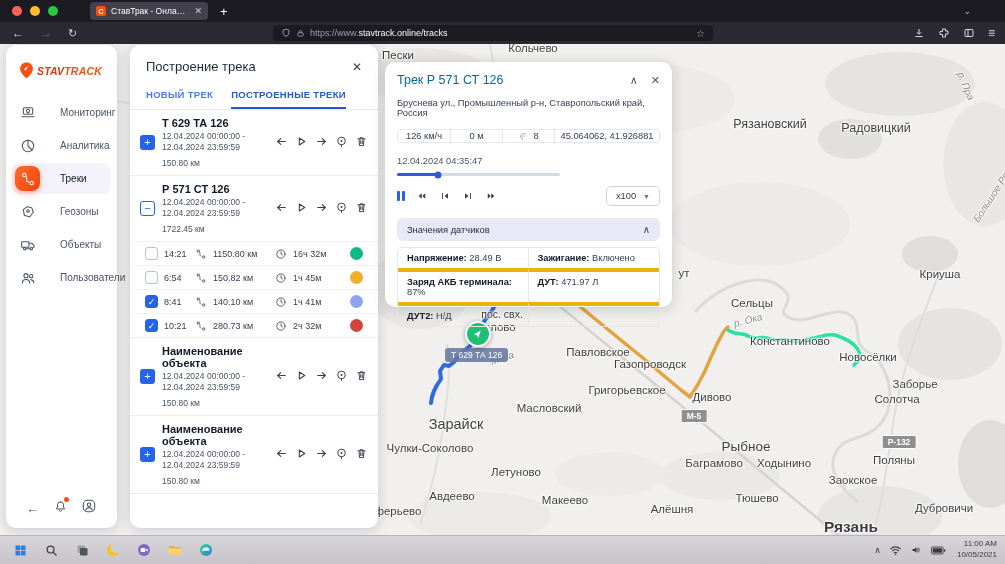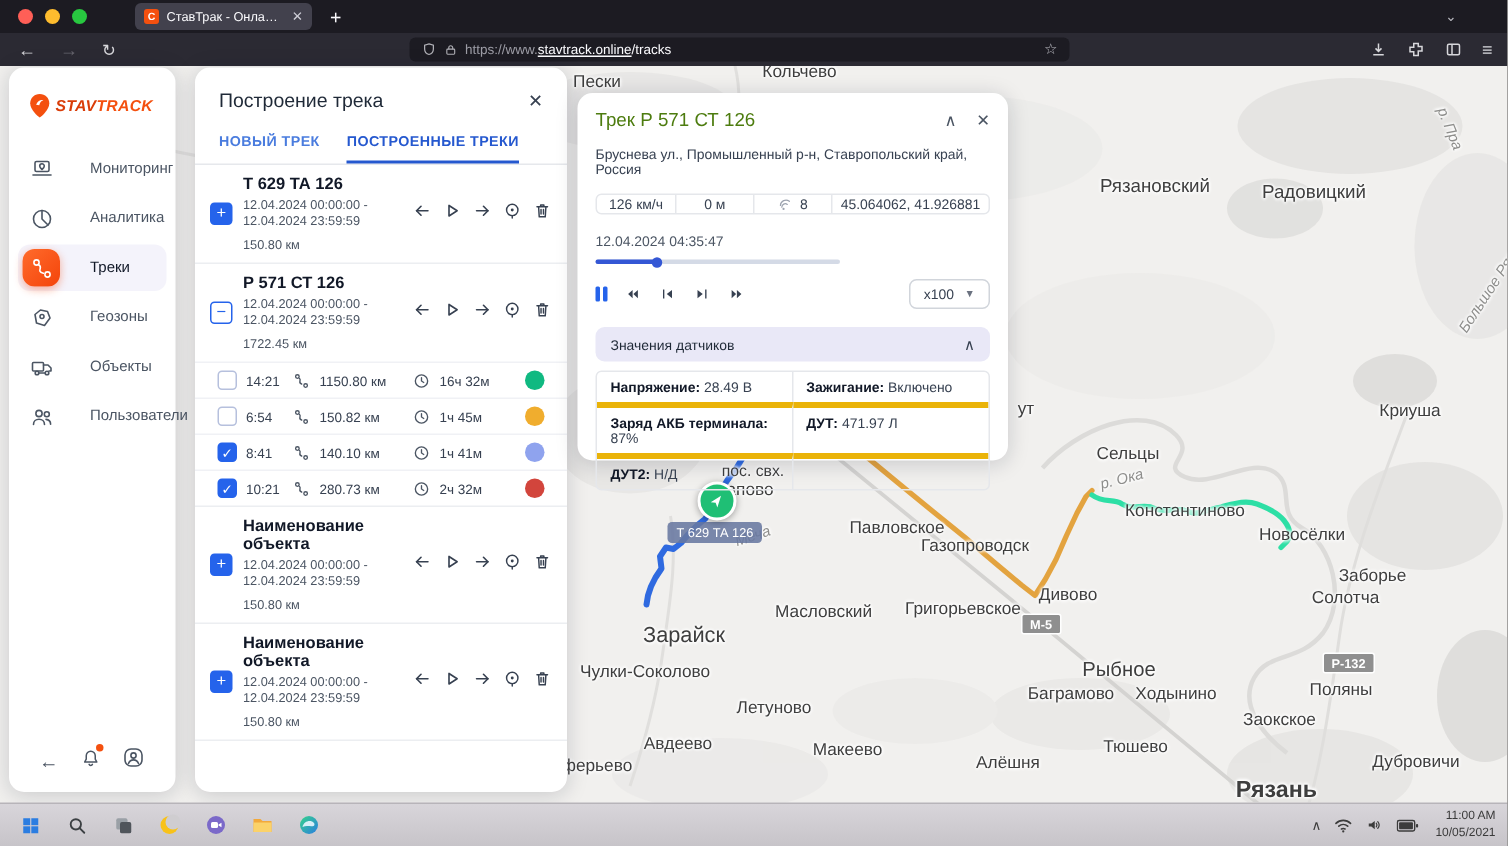--- a/index.html
+++ b/index.html
@@ -16,21 +16,21 @@
   .tab-title { flex:1; overflow:hidden; white-space:nowrap; text-overflow:ellipsis; }
   .tab-close { font-size:9px; color:#cfcfd8; }
   .newtab { margin-left:12px; color:#fbfbfe; font-size:13px; font-weight:300; }
   .tab-chevron { margin-left:auto; margin-right:34px; color:#b9b9c0; font-size:9px; }
   .toolbar { position:absolute; left:0; top:22px; width:100%; height:22px; background:#2b2a33; color:#d7d7db; }
   .navicons { position:absolute; left:12px; top:0; height:22px; display:flex; align-items:center; gap:16px; font-size:12px; }
   .navicons .dim { color:#67666f; }
   .reload { font-size:11px; }
   .urlbar { position:absolute; left:273px; top:3px; width:440px; height:16px; background:#1c1b22; border-radius:4px; display:flex; align-items:center; gap:5px; padding:0 8px; font-size:9px; }
   .urlbar svg { flex:none; }
-  .url-prefix { color:#9d9da6; } .url-domain { color:#fbfbfe;text-decoration:underline; } .url-path { color:#fbfbfe; }
+  .url-prefix { color:#9d9da6; } .url-domain { color:#fbfbfe; } .url-path { color:#fbfbfe; }
   .url-star { margin-left:auto; font-size:10px; color:#b9b9c0; }
   .chrome-right { position:absolute; right:10px; top:0; height:22px; display:flex; align-items:center; gap:13px; }
   .chrome-right .glyph { font-size:12px; }
 
   
   .map { position:absolute; left:0; top:44px; width:1005px; height:491px; overflow:hidden; background:#f1f0ee; }
   .map svg.base { position:absolute; left:0; top:0; }
   .map-label { position:absolute; transform:translate(-50%,-50%) rotate(var(--r,0deg)); font-size:11.5px; color:#3e3e3e; white-space:nowrap; text-shadow:0 1px 2px #fff,0 -1px 2px #fff,1px 0 2px #fff,-1px 0 2px #fff; }
   .map-label.river { color:#8e8e8c; font-style:italic; font-size:10px; }
   .road-badge { position:absolute; transform:translate(-50%,-50%); background:#8f8f8f; color:#fff; font-size:8.5px; font-weight:bold; padding:1px 5px; border-radius:2px; border:1px solid #fff; }
@@ -80,21 +80,21 @@
   .seg-check.checked { background:#2563eb; border-color:#2563eb; }
   .seg-time { width:25px; }
   .seg-icon { color:#4b5563; display:flex; } .seg-icon svg { width:12px; height:12px; }
   .seg-dist { width:56px; }
   .seg-dur { width:42px; }
   .seg-dot { width:13px; height:13px; border-radius:50%; margin-left:auto; margin-right:5px; flex:none; }
 
   
   .detail-panel { left:385px; top:62px; width:287px; height:245px; padding:11px 12px; }
   .dp-header { display:flex; align-items:center; }
-  .dp-title { font-size:12.5px; color:#4d7c0f; }
+  .dp-title { font-size:12.5px; color:#0369a1; }
   .dp-icons { margin-left:auto; display:flex; gap:13px; color:#4b5563; font-size:11px; }
   .dp-address { margin-top:11px; font-size:9.3px; color:#374151; }
   .dp-stats { margin-top:11px; display:grid; grid-template-columns:53px 52px 52px 1fr; border:1px solid #e5e7eb; border-radius:4px; height:14px; }
   .dp-cell { display:flex; align-items:center; justify-content:center; gap:4px; font-size:9.3px; color:#374151; border-right:1px solid #e5e7eb; }
   .dp-cell:last-child { border-right:none; }
   .dp-cell svg { color:#9ca3af; }
   .dp-time { margin-top:13px; font-size:9.3px; color:#4b5563; }
   .dp-slider { margin-top:7px; width:163px; height:3px; background:#d4dae6; border-radius:2px; position:relative; }
   .dp-slider .fill { height:100%; background:#3457d5; border-radius:2px; }
   .dp-slider .knob { position:absolute; top:50%; transform:translate(-50%,-50%); width:7px; height:7px; border-radius:50%; background:#3457d5; }
@@ -227,21 +227,21 @@
         <div class="map-label" style="left: 894px; top: 416px;">Поляны</div>
         <div class="map-label" style="left: 853px; top: 436px;">Заокское</div>
         <div class="map-label" style="left: 757px; top: 454px;">Тюшево</div>
         <div class="map-label" style="left: 944px; top: 464px;">Дубровичи</div>
         <div class="map-label" style="left: 672px; top: 465px;">Алёшня</div>
         <div class="map-label" style="left: 851px; top: 483px; font-size: 15.5px; font-weight: bold;">Рязань</div>
         <div class="map-label" style="left: 502px; top: 270px; font-size: 10.5px;">пос. свх.</div>
         <div class="map-label" style="left: 500px; top: 283px;">апово</div>
         <div class="map-label" style="left: 598px; top: 308px;">Павловское</div>
         <div class="map-label" style="left: 650px; top: 320px;">Газопроводск</div>
-        <div class="map-label" style="left: 627px; top: 362px; margin-left: 15px;">Григорьевское</div>
+        <div class="map-label" style="left: 627px; top: 346px;">Григорьевское</div>
         <div class="map-label" style="left: 549px; top: 364px;">Масловский</div>
         <div class="map-label" style="left: 456px; top: 380px; font-size: 14.5px;">Зарайск</div>
         <div class="map-label" style="left: 430px; top: 404px;">Чулки-Соколово</div>
         <div class="map-label" style="left: 516px; top: 428px;">Летуново</div>
         <div class="map-label" style="left: 452px; top: 452px;">Авдеево</div>
         <div class="map-label" style="left: 565px; top: 456px;">Макеево</div>
         <div class="map-label" style="left: 398px; top: 467px;">ферьево</div>
         <div class="map-label river" style="left: 502px; top: 314px; --r: -18deg;">Меча</div>
       </div>
     <div id="map-badges">

